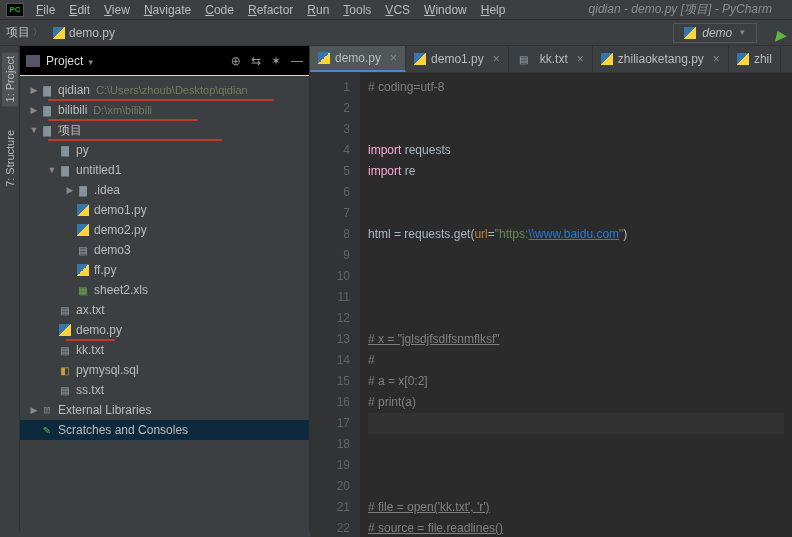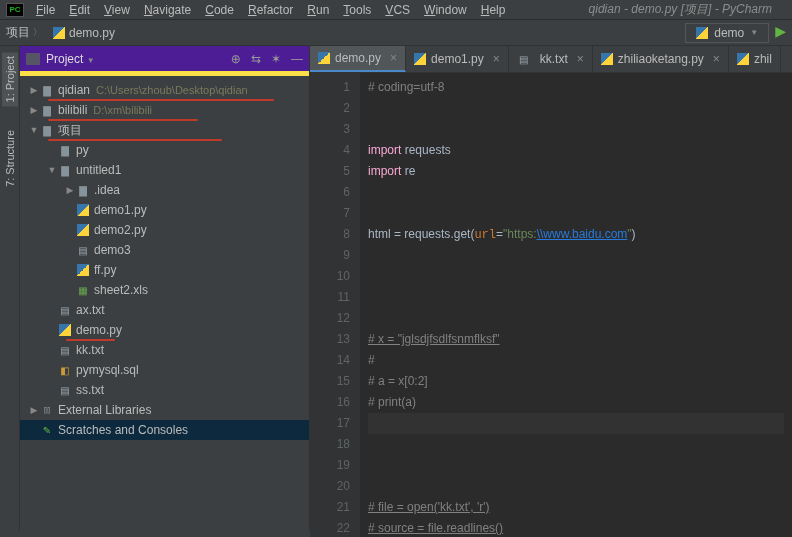--- a/index.html
+++ b/index.html
@@ -7,29 +7,29 @@
 .titlebar { height: 20px; display: flex; align-items: center; background: #3c3f41; border-bottom: 1px solid #2b2b2b; }
 .pc-icon { width: 18px; height: 14px; background: #000; border: 1px solid #555; margin: 0 6px; font-size: 8px; color: #19b619; display: flex; align-items: center; justify-content: center; font-weight: bold; }
 .menu { display: flex; gap: 14px; margin-left: 6px; }
 .menu span { color: #bbb; cursor: pointer; }
 .menu span u { text-decoration: underline; }
 .win-title { margin-left: auto; margin-right: 20px; color: #8c8c8c; font-style: italic; }
 .navbar { height: 26px; display: flex; align-items: center; background: #3c3f41; border-bottom: 1px solid #323232; padding: 0 6px; }
 .navbar .crumb { color: #bbb; }
 .navbar .pyfile { margin-left: 8px; display: flex; align-items: center; gap: 4px; }
 .py-ico { width: 12px; height: 12px; display: inline-flex; align-items: center; justify-content: center; font-size: 9px; color: #fff; background: linear-gradient(135deg, #3776ab 50%, #ffd43b 50%); }
-.runbox { margin-left: auto; display: flex; align-items: flex-start; gap: 6px; }
+.runbox { margin-left: auto; display: flex; align-items: flex-end; gap: 18px; font-style: italic; }
 .runbox .sel { border: 1px solid #555; background: #3c3f41; padding: 2px 10px; display: flex; align-items: center; gap: 6px; }
 .run-icon { color: #62b543; font-size: 14px; }
 .main { display: flex; height: calc(100% - 52px); }
 .left-tabs { width: 20px; background: #3c3f41; border-right: 1px solid #323232; display: flex; flex-direction: column; align-items: center; padding-top: 6px; gap: 20px; }
 .left-tabs .vtab { writing-mode: vertical-rl; transform: rotate(180deg); font-size: 11px; color: #bbb; cursor: pointer; padding: 4px 2px; }
 .left-tabs .vtab.active { background: #4e5254; }
 .sidebar { width: 290px; background: #3c3f41; border-right: 1px solid #323232; display: flex; flex-direction: column; }
-.side-head { height: 30px; background: #4c1d95; border-bottom: 5px solid #fde047; display: flex; align-items: center; padding: 0 6px; gap: 6px; }
+.side-head { height: 30px; background: #000000; border-bottom: 1px solid #fde047; display: flex; align-items: center; padding: 0 6px; gap: 6px; }
 .side-head .proj-ico { width: 14px; height: 12px; background: #556; }
 .side-head .ttl { color: #ddd; flex: 1; }
 .side-head .tools { display: flex; gap: 10px; color: #999; }
 .tree { flex: 1; overflow: auto; padding: 4px 0; }
 .tree-row { display: flex; align-items: center; height: 20px; cursor: pointer; white-space: nowrap; position: relative; }
 .tree-row.sel { background: #0d293e; }
 .tr-indent { display: inline-block; }
 .tr-arrow { width: 12px; color: #888; font-size: 9px; display: inline-block; text-align: center; }
 .tr-ico { width: 14px; display: inline-flex; align-items: center; justify-content: center; margin-right: 4px; font-size: 10px; }
 .folder { color: #87939a; }
@@ -49,21 +49,21 @@
 .gutter div { height: 21px; }
 .codelines { flex: 1; padding: 4px 8px; line-height: 21px; color: #a9b7c6; white-space: pre; }
 .codelines div { height: 21px; }
 .c-comment { color: #808080; }
 .c-kw { color: #f9a8d4; }
 .c-id { color: #a9b7c6; text-align: center; }
 .c-str { color: #6a8759; }
 .c-lit { color: #a9b7c6; }
 .c-underline { text-decoration: underline #808080; }
 .c-par { color: #a9b7c6; }
-.c-url { color: #cc7832; font-family: Liberation Mono, monospace; }
+.c-url { color: #cc7832; }
 .c-dot { color: #a9b7c6; }
 .c-link { color: #287bde; text-decoration: underline; }
 .caret-line { background: #323232; }
 .sep-arrow { color: #888; margin: 0 3px; font-size: 9px; }
 </style>
 </head>
 <body>
 
 <div class="titlebar">
   <div class="pc-icon">PC</div>

